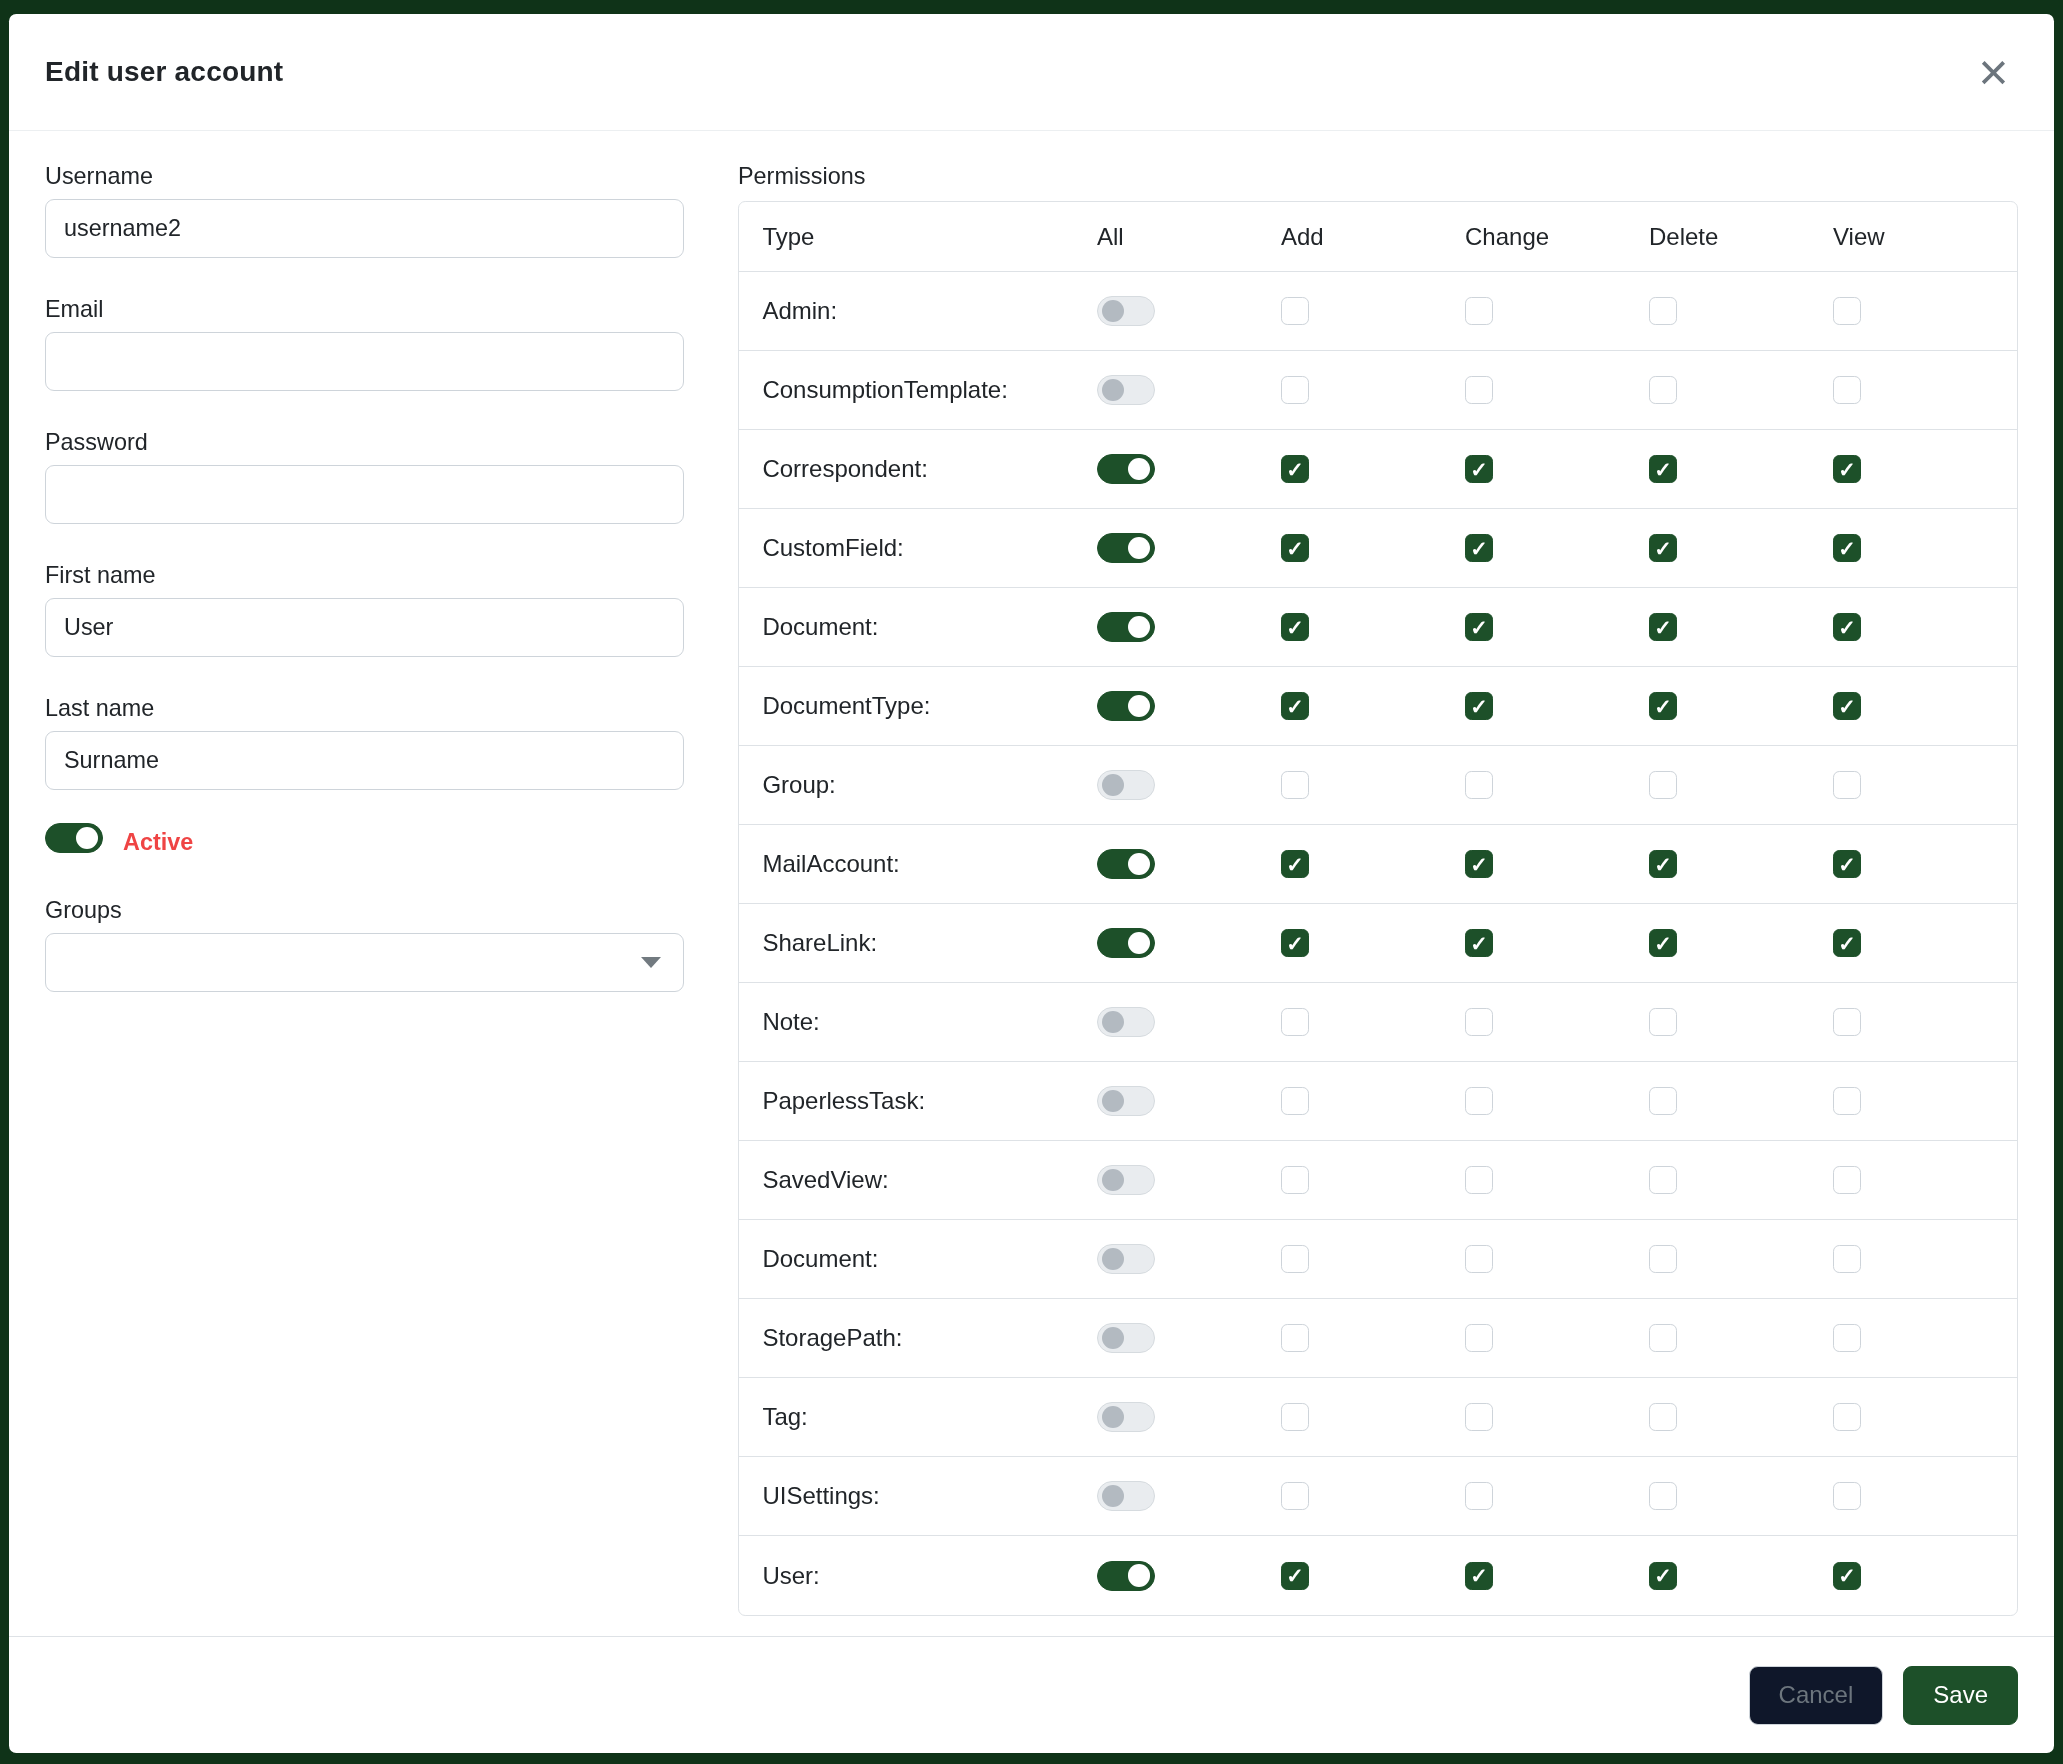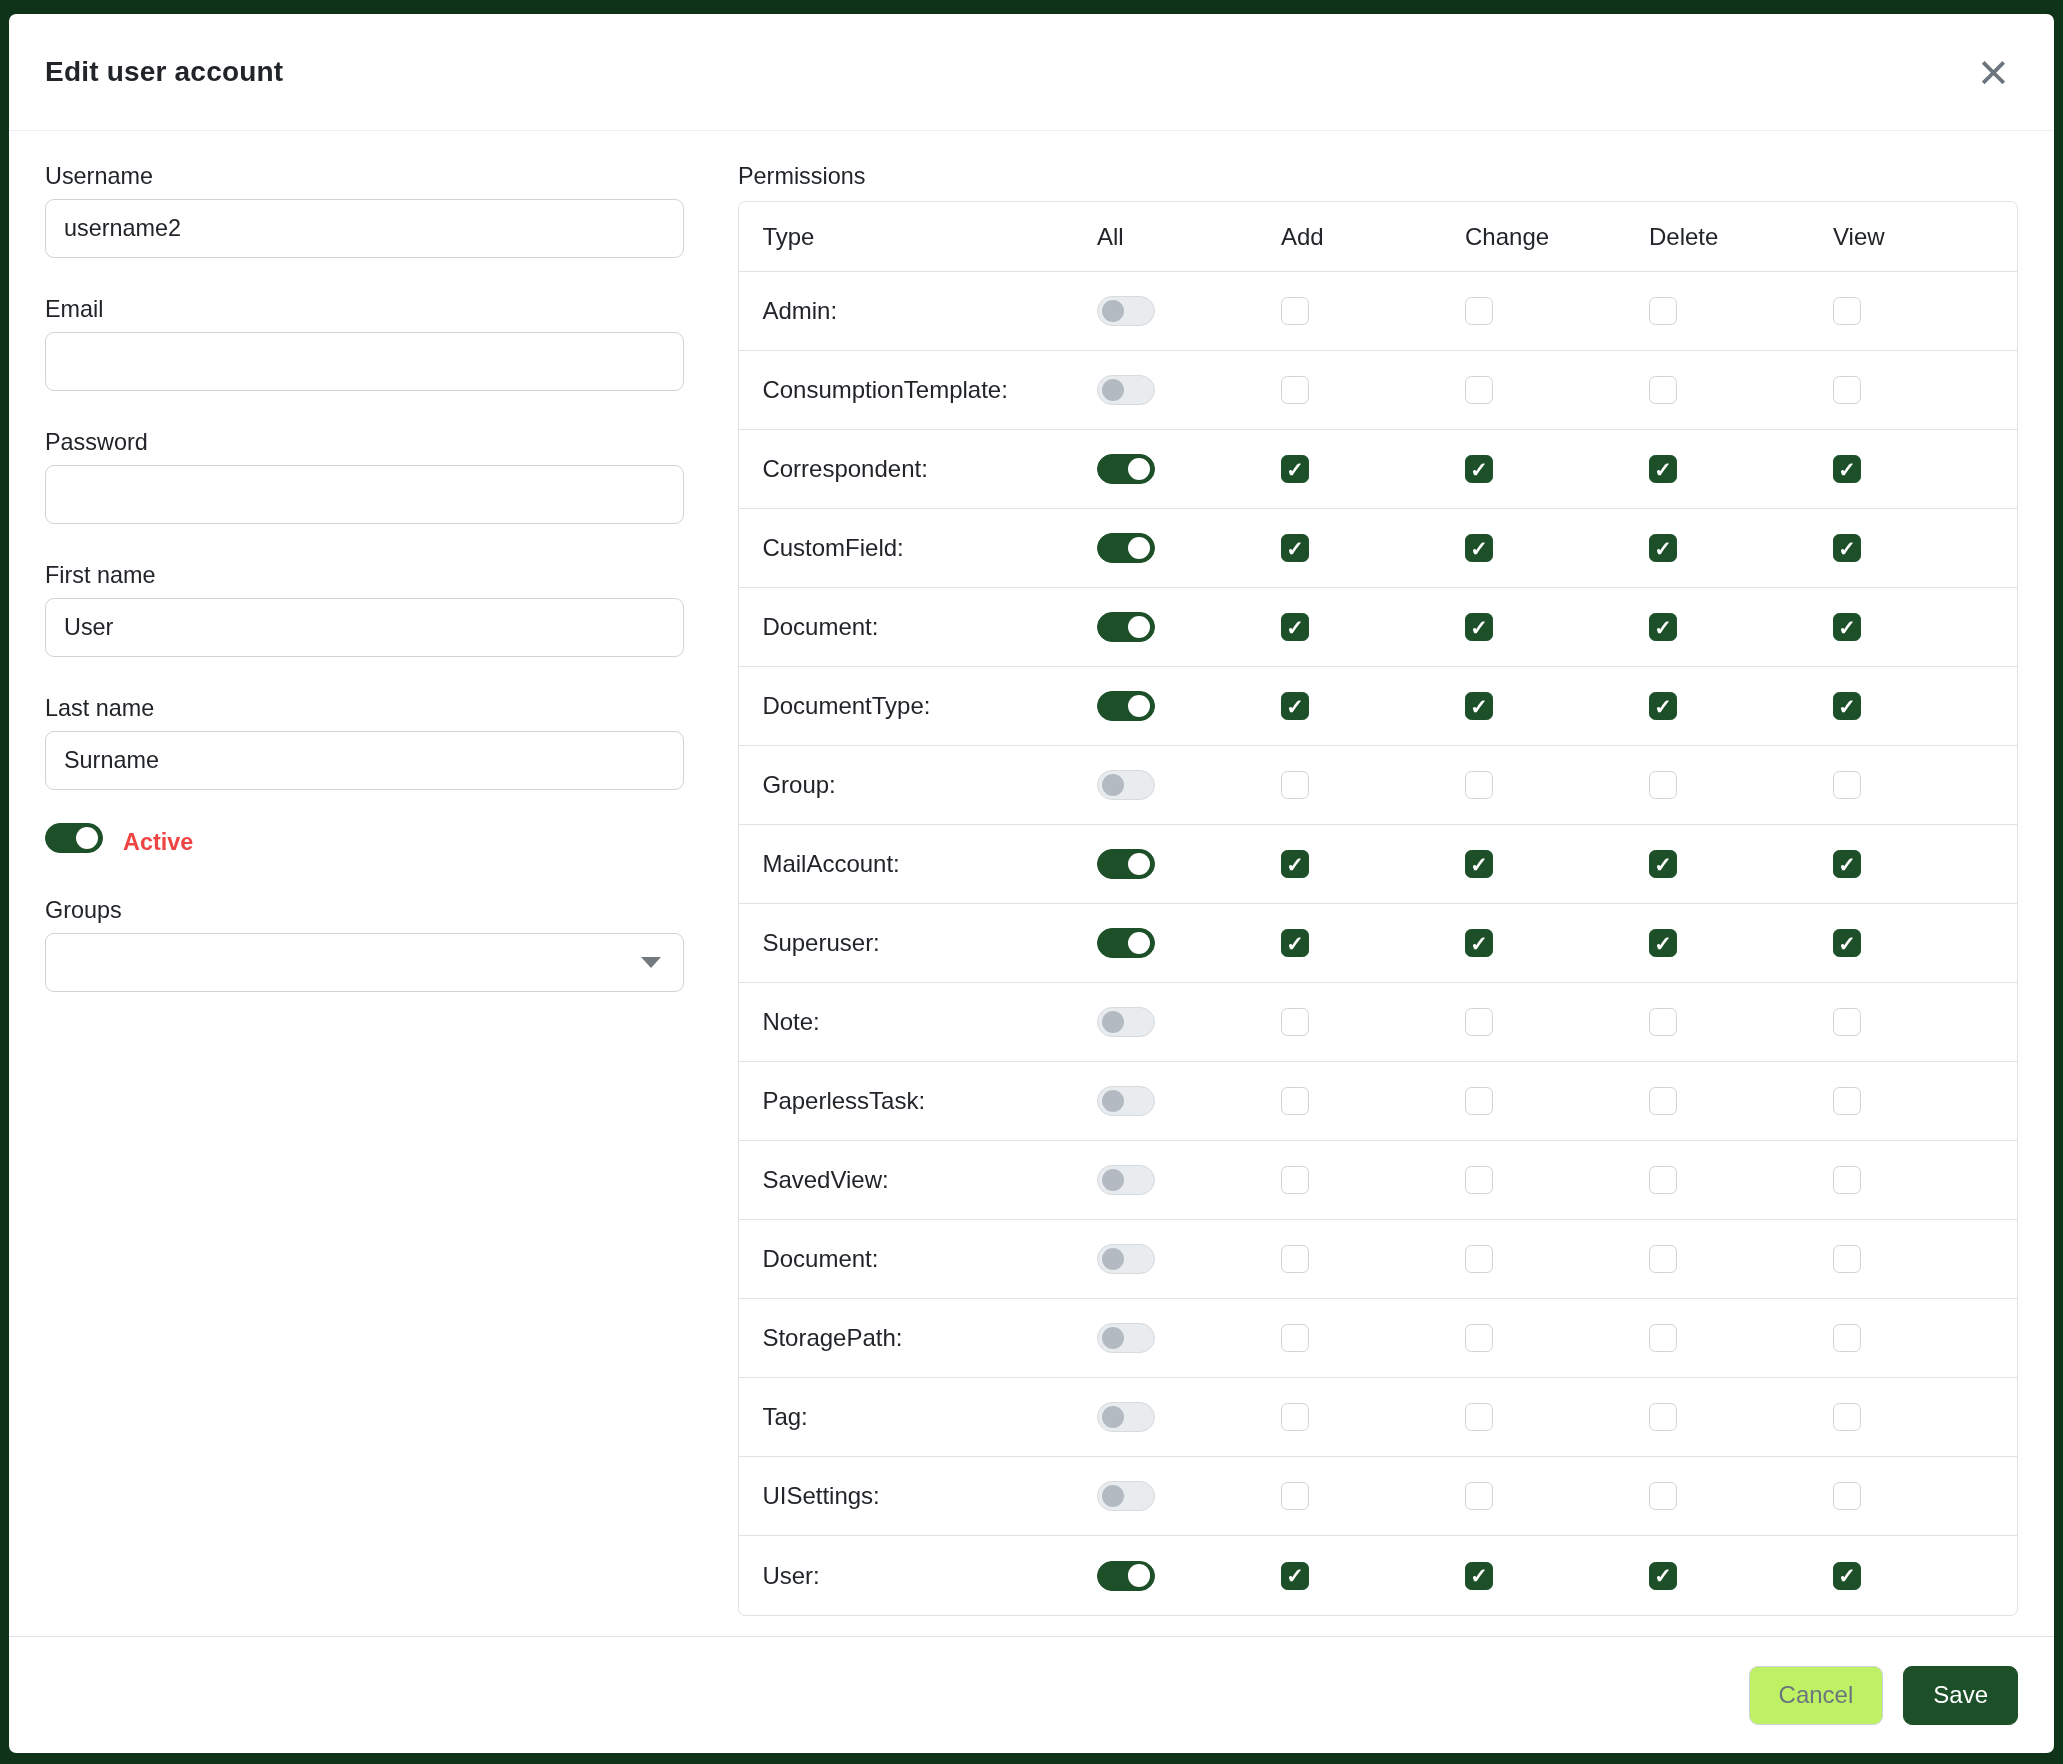--- a/index.html
+++ b/index.html
@@ -184,21 +184,21 @@
   }
   .btn {
     height: 59px;
     padding: 0 29px;
     border-radius: 9px;
     font-size: 24px;
     font-family: "Liberation Sans", sans-serif;
     cursor: pointer;
   }
   .btn-cancel {
-    background: #bef264;
+    background: #0f172a;
     color: #6c757d;
     border: 0.9px solid #ced4da;
   }
   .btn-save {
     background: var(--accent, #1d5029);
     color: #fff;
     border: 0.9px solid var(--accent, #1d5029);
   }
 </style>
 </head>
@@ -425,21 +425,21 @@
                 <span class="cb checked">✓</span>
               </div>
               <div class="perm-cell">
                 <span class="cb checked">✓</span>
               </div>
               <div class="perm-cell">
                 <span class="cb checked">✓</span>
               </div>
             </div>
             <div class="perm-row">
-              <div>Superuser:</div>
+              <div>ShareLink:</div>
               <div class="perm-cell">
                 <span class="switch on">
                   <span class="knob"></span>
                 </span>
               </div>
               <div class="perm-cell">
                 <span class="cb checked">✓</span>
               </div>
               <div class="perm-cell">
                 <span class="cb checked">✓</span>

